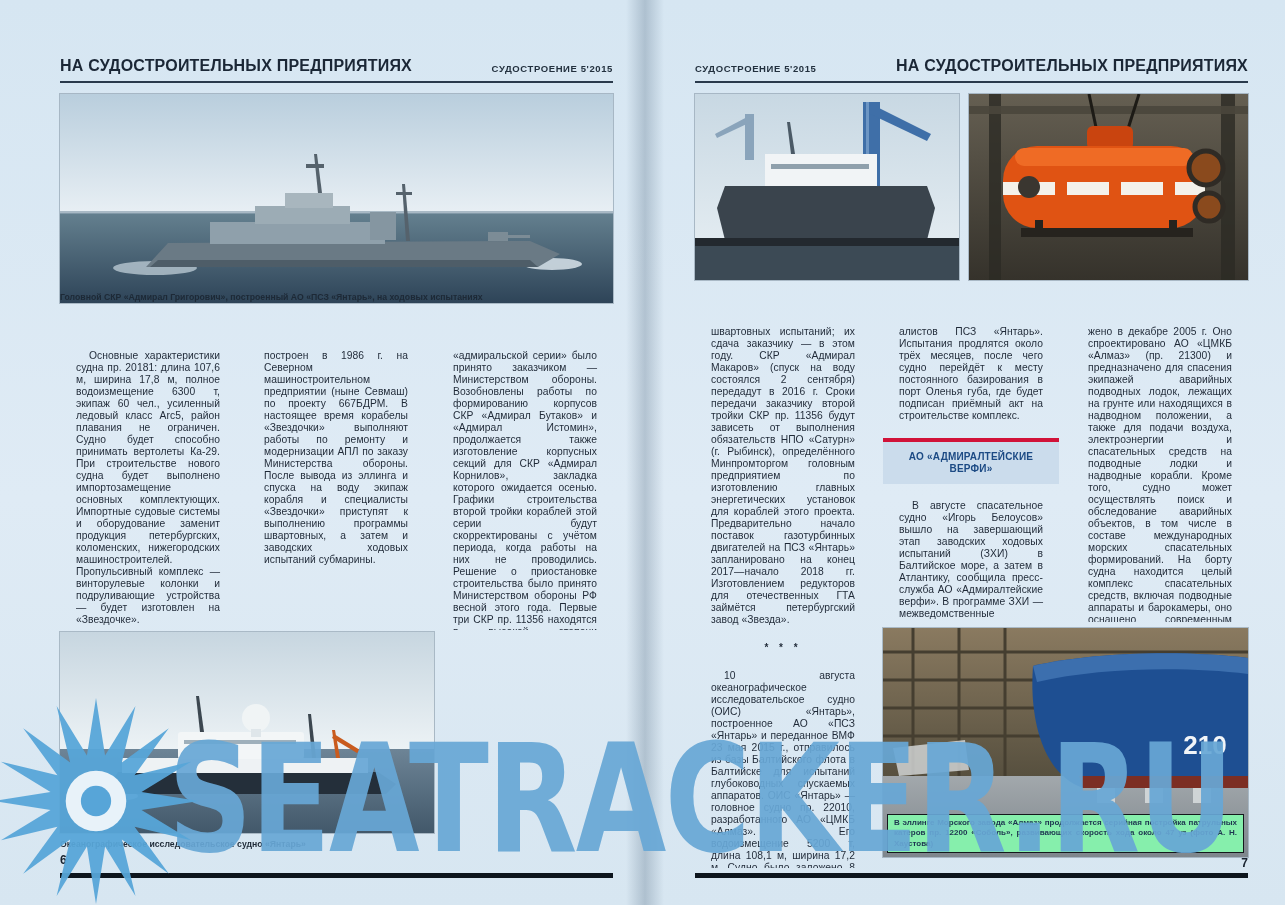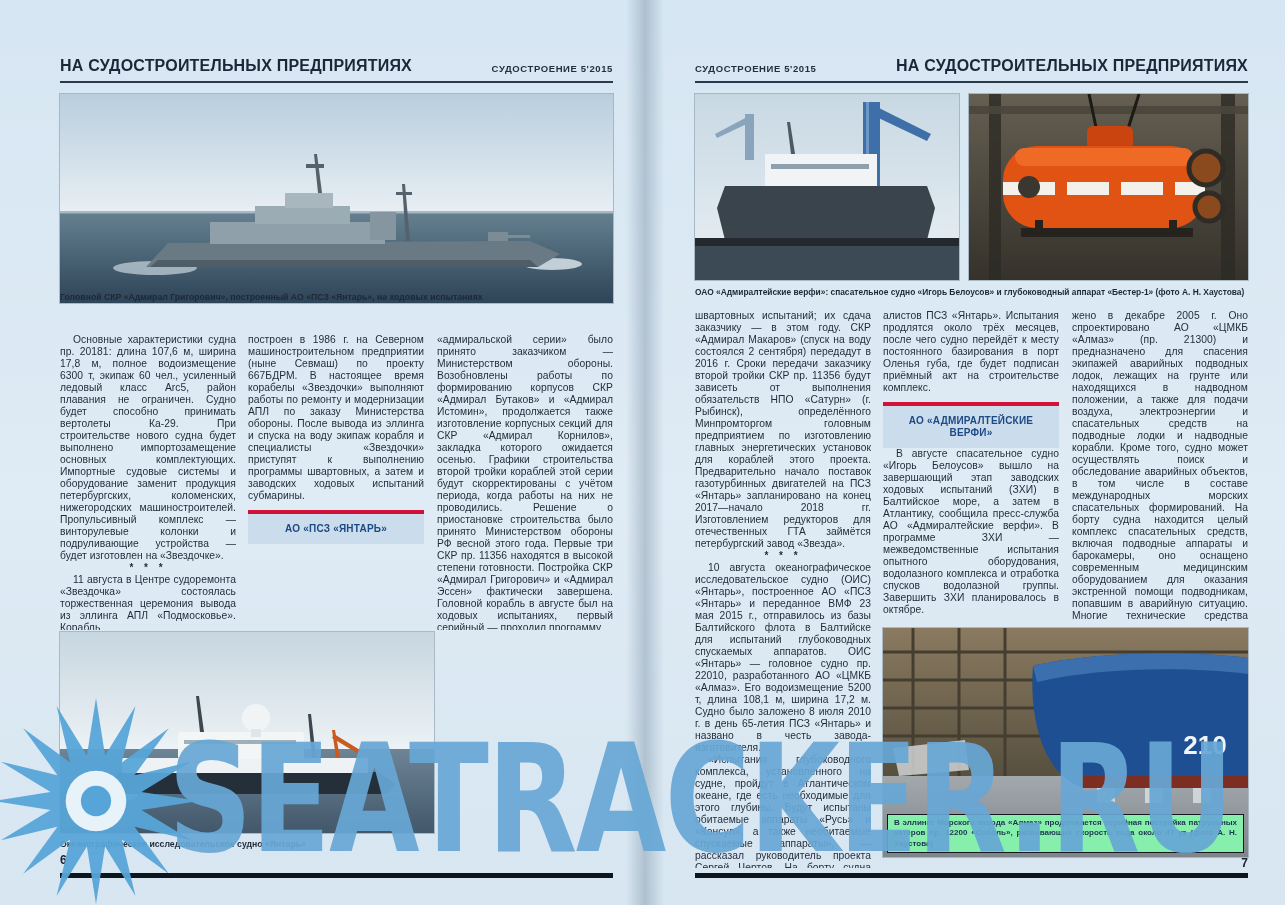--- a/index.html
+++ b/index.html
@@ -9,21 +9,21 @@
   .gutter{position:absolute;left:626px;top:0;width:38px;height:905px;
     background:linear-gradient(90deg,rgba(100,125,145,0) 0%,rgba(80,105,128,0.30) 50%,rgba(100,125,145,0) 100%);}
   .hdr-title{position:absolute;font-weight:700;font-size:16px;color:#1b2736;letter-spacing:0.2px;white-space:nowrap;}
   .hdr-journal{position:absolute;font-weight:700;font-size:9.5px;color:#22303e;letter-spacing:0.6px;white-space:nowrap;}
   .hdr-rule{position:absolute;height:2px;background:#2a3a4c;}
   .photo{position:absolute;overflow:hidden;box-shadow:0 0 0 1px rgba(40,60,80,0.28);background:#b8c8d4;}
   .photo svg{display:block;width:100%;height:100%;}
   .caption{position:absolute;font-size:8.7px;font-weight:700;color:#1d2936;line-height:11px;white-space:nowrap;}
   .col{position:absolute;width:176px;font-size:10.3px;line-height:12px;text-align:justify;
     color:#1f2937;overflow:hidden;letter-spacing:0.05px;}
-  .col p{margin:0;}
+  .col p{margin:16px;}
   .p-ind{text-indent:13px;}
   .sep{text-align:center;font-weight:700;letter-spacing:4px;margin:3px 0 2px;font-size:10px;text-indent:0;}
   .secbox{margin:8px 0 0;}
   .secbox .bar{height:4px;background:#d11238;}
   .secbox .bod{background:#cbdcec;color:#1c4a84;font-weight:700;font-size:10px;text-align:center;
     padding:9px 4px;letter-spacing:0.2px;text-indent:0;}
   .pagenum{position:absolute;font-weight:700;font-size:12px;color:#17212d;}
   .footbar{position:absolute;height:5px;background:#0d151d;}
   .photo-cap-box{position:absolute;left:4px;right:4px;bottom:4px;background:#86efac;border:1px solid #14181c;
     padding:3px 6px;font-size:8px;font-weight:700;line-height:10.5px;color:#1d3550;text-align:justify;white-space:normal;}
@@ -77,24 +77,20 @@
   </div>
   <div class="caption" style="left:60px;top:292px;width:553px;">Головной СКР «Адмирал Григорович», построенный АО «ПСЗ «Янтарь», на ходовых испытаниях</div>
 
   <div class="col" style="left:60px;top:334px;height:296px;">
     <p class="p-ind">Основные характеристики судна пр. 20181: длина 107,6 м, ширина 17,8 м, полное водоизмещение 6300 т, экипаж 60 чел., усиленный ледовый класс Arc5, район плавания не ограничен. Судно будет способно принимать вертолеты Ка-29. При строительстве нового судна будет выполнено импортозамещение основных комплектующих. Импортные судовые системы и оборудование заменит продукция петербургских, коломенских, нижегородских машиностроителей. Пропульсивный комплекс — винторулевые колонки и подруливающие устройства — будет изготовлен на «Звездочке».</p>
     <p class="sep">* * *</p>
     <p class="p-ind">11 августа в Центре судоремонта «Звездочка» состоялась торжественная церемония вывода из эллинга АПЛ «Подмосковье». Корабль</p>
   </div>
   <div class="col" style="left:248px;top:334px;height:296px;">
     <p>построен в 1986 г. на Северном машиностроительном предприятии (ныне Севмаш) по проекту 667БДРМ. В настоящее время корабелы «Звездочки» выполняют работы по ремонту и модернизации АПЛ по заказу Министерства обороны. После вывода из эллинга и спуска на воду экипаж корабля и специалисты «Звездочки» приступят к выполнению программы швартовных, а затем и заводских ходовых испытаний субмарины.</p>
-    <div class="secbox">
-      <div class="bar"></div>
-      <div class="bod">АО «ПСЗ «ЯНТАРЬ»</div>
-    </div>
   </div>
   <div class="col" style="left:437px;top:334px;height:296px;">
     <p>«адмиральской серии» было принято заказчиком — Министерством обороны. Возобновлены работы по формированию корпусов СКР «Адмирал Бутаков» и «Адмирал Истомин», продолжается также изготовление корпусных секций для СКР «Адмирал Корнилов», закладка которого ожидается осенью. Графики строительства второй тройки кораблей этой серии будут скорректированы с учётом периода, когда работы на них не проводились. Решение о приостановке строительства было принято Министерством обороны РФ весной этого года. Первые три СКР пр. 11356 находятся в высокой степени готовности. Постройка СКР «Адмирал Григорович» и «Адмирал Эссен» фактически завершена. Головной корабль в августе был на ходовых испытаниях, первый серийный — проходил программу</p>
   </div>
 
   <div class="photo" style="left:60px;top:632px;width:374px;height:201px;">
     <svg viewBox="0 0 374 201" preserveAspectRatio="none">
       <defs>
         <linearGradient id="sky2" x1="0" y1="0" x2="0" y2="1">
             <stop offset="0" stop-color="#c7d6e0"></stop>
@@ -181,21 +177,20 @@
         <rect x="194" y="88" width="12" height="13" fill="#e05313"></rect>
         <circle cx="60" cy="93" r="11" fill="#3a3630"></circle>
         <circle cx="237" cy="74" r="17" fill="#8a4a1d" stroke="#2f2b25" stroke-width="5"></circle>
         <circle cx="240" cy="113" r="14" fill="#8a4a1d" stroke="#2f2b25" stroke-width="5"></circle>
         <rect x="52" y="134" width="172" height="9" fill="#26231e"></rect>
         <rect x="66" y="126" width="8" height="10" fill="#26231e"></rect>
         <rect x="200" y="126" width="8" height="10" fill="#26231e"></rect>
       </g>
     </svg>
   </div>
-  <div class="caption" style="left:695px;top:287px;width:553px;font-size:8.4px;">ОАО «Адмиралтейские верфи»: спасательное судно «Игорь Белоусов» и глубоководный аппарат «Бестер-1» (фото А. Н. Хаустова)</div>
 
   <div class="col" style="left:695px;top:310px;height:558px;">
     <p>швартовных испытаний; их сдача заказчику — в этом году. СКР «Адмирал Макаров» (спуск на воду состоялся 2 сентября) передадут в 2016 г. Сроки передачи заказчику второй тройки СКР пр. 11356 будут зависеть от выполнения обязательств НПО «Сатурн» (г. Рыбинск), определённого Минпромторгом головным предприятием по изготовлению главных энергетических установок для кораблей этого проекта. Предварительно начало поставок газотурбинных двигателей на ПСЗ «Янтарь» запланировано на конец 2017—начало 2018 гг. Изготовлением редукторов для отечественных ГТА займётся петербургский завод «Звезда».</p>
     <p class="sep">* * *</p>
     <p class="p-ind">10 августа океанографическое исследовательское судно (ОИС) «Янтарь», построенное АО «ПСЗ «Янтарь» и переданное ВМФ 23 мая 2015 г., отправилось из базы Балтийского флота в Балтийске для испытаний глубоководных спускаемых аппаратов. ОИС «Янтарь» — головное судно пр. 22010, разработанного АО «ЦМКБ «Алмаз». Его водоизмещение 5200 т, длина 108,1 м, ширина 17,2 м. Судно было заложено 8 июля 2010 г. в день 65-летия ПСЗ «Янтарь» и названо в честь завода-изготовителя.</p>
     <p class="p-ind">«Испытания глубоководного комплекса, установленного на судне, пройдут в Атлантическом океане, где есть необходимые для этого глубины. Будут испытаны обитаемые аппараты «Русь» и «Консул», а также необитаемые спускаемые аппараты», — рассказал руководитель проекта Сергей Чертов. На борту судна находится экипаж и команда специ-</p>
   </div>
   <div class="col" style="left:883px;top:310px;height:312px;">
     <p>алистов ПСЗ «Янтарь». Испытания продлятся около трёх месяцев, после чего судно перейдёт к месту постоянного базирования в порт Оленья губа, где будет подписан приёмный акт на строительстве комплекс.</p>
     <div class="secbox">

